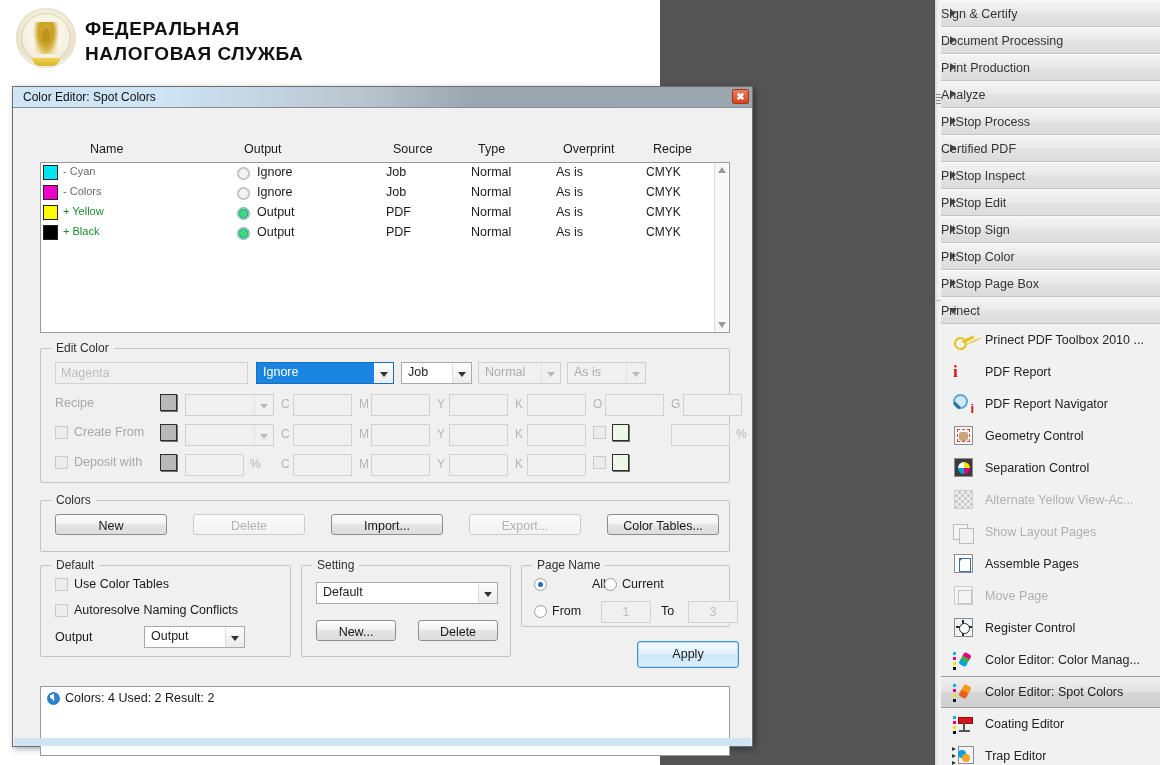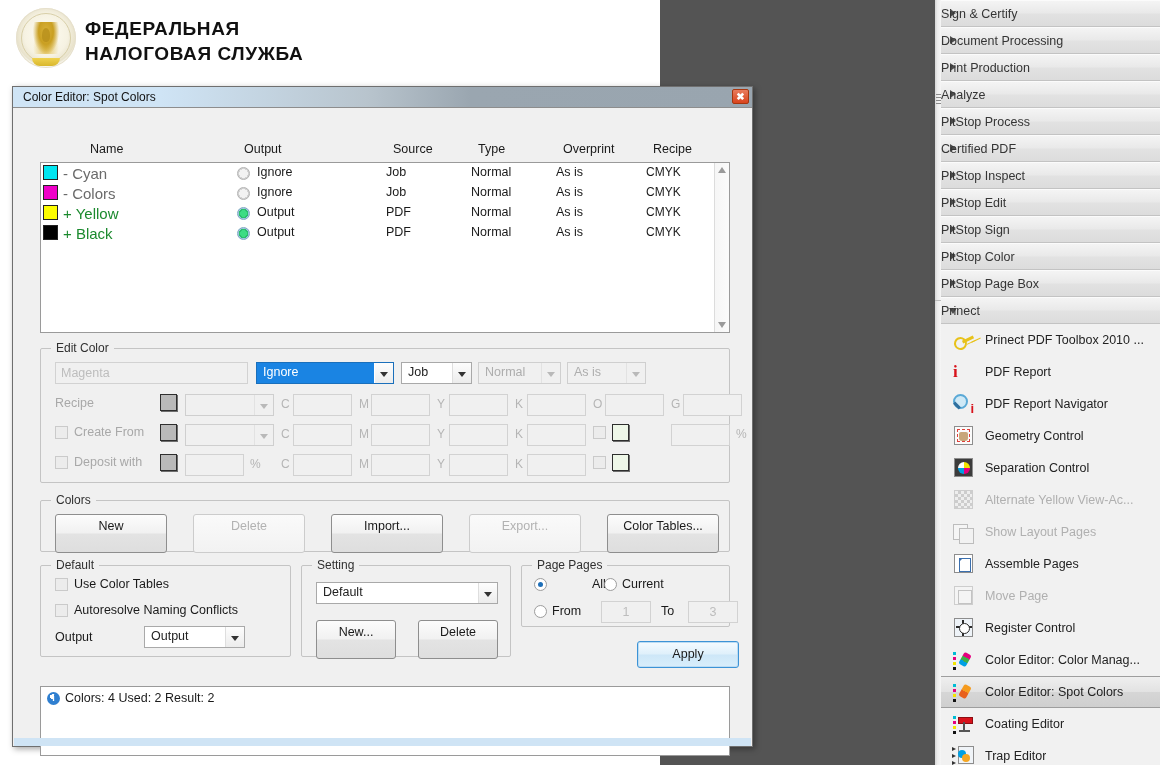--- a/index.html
+++ b/index.html
@@ -154,21 +154,21 @@
   
   #tbl-wrap{position:absolute;left:27px;top:31px;width:690px;height:194px;}
   #tbl-head{position:relative;height:23px;}
   #tbl-head span{position:absolute;top:3px;font-size:12.5px;color:#1a1a1a;}
   #tbl-box{
     position:absolute;left:0;top:23px;width:690px;height:171px;background:#fff;
     border:1px solid #9a9a9a;box-sizing:border-box;overflow:hidden;
   }
   .trow{position:relative;height:20px;}
   .trow .sw{position:absolute;left:2px;top:2px;width:15px;height:15px;border:1px solid #222;box-sizing:border-box;}
-  .trow .nm{position:absolute;left:22px;top:2px;font-size:15px;}
+  .trow .nm{position:absolute;left:22px;top:2px;font-size:11px;}
   .trow .out{position:absolute;left:196px;top:2px;font-size:12.5px;padding-left:20px;}
   .trow .radio{position:absolute;left:196px;top:4px;width:13px;height:13px;border-radius:50%;box-sizing:border-box;}
   .trow .radio.on{background:radial-gradient(circle,#3ddc84 0 42%,#2bbf6d 43% 60%,#9ec7dd 61% 100%);border:1px solid #7fa9c2;}
   .trow .radio.off{background:radial-gradient(circle,#f3f3f3 0 55%,#d3d3d3 56% 100%);border:1px solid #b3b3b3;}
   .trow .src{position:absolute;left:345px;top:2px;font-size:12.5px;}
   .trow .typ{position:absolute;left:430px;top:2px;font-size:12.5px;}
   .trow .ovp{position:absolute;left:515px;top:2px;font-size:12.5px;}
   .trow .rcp{position:absolute;left:605px;top:2px;font-size:12px;}
   .clr-pos{color:#1b8a2e;}
   .clr-neg{color:#6a6a6a;}
@@ -205,21 +205,21 @@
     content:"";position:absolute;left:5px;top:9px;
     border-left:4px solid transparent;border-right:4px solid transparent;border-top:5px solid #333;
   }
   .combo.dis{background:#f0f0f0;border-color:#cfcfcf;color:#adadad;}
   .combo.dis .arw{background:#f0f0f0;border-left-color:#e2e2e2;}
   .combo.dis .arw:after{border-top-color:#b9b9b9;}
   .combo.sel-blue{background:#1a84e3;color:#fff;border-color:#1a6fbb;}
   .combo.sel-blue .arw{background:linear-gradient(#fdfdfd,#ececec);border-left-color:#fff;}
 
   .btn{
-    position:absolute;box-sizing:border-box;height:39px;border:1px solid #8e8e8e;border-radius:3px;
+    position:absolute;box-sizing:border-box;height:21px;border:1px solid #8e8e8e;border-radius:3px;
     background:linear-gradient(#fcfcfc,#f1f1f1 48%,#e3e3e3 52%,#dedede);
     font-size:12.5px;color:#1a1a1a;text-align:center;line-height:23px;cursor:pointer;
   }
   .btn.dis{color:#b2b2b2;border-color:#cccccc;background:linear-gradient(#fafafa,#f2f2f2);}
   .btn.primary{
     border:1px solid #3c93d6;
     background:linear-gradient(#f4fbff,#dff0fb 48%,#cde7f8 52%,#d9eefb);
     box-shadow:0 0 0 1px #bcdcf3 inset;
   }
 
@@ -576,21 +576,21 @@
       <span class="legend">Setting</span>
       <div class="combo" style="left:14px;top:16px;width:182px;">
         <span>Default</span>
         <span class="arw"></span>
       </div>
       <div class="btn" style="left:14px;top:54px;width:80px;">New...</div>
       <div class="btn" style="left:116px;top:54px;width:80px;">Delete</div>
     </div>
 
     <div class="grp" style="left:508px;top:457px;width:209px;height:62px;">
-      <span class="legend">Page Pages</span>
+      <span class="legend">Page Name</span>
       <div class="radio2 on" style="left:12px;top:12px;"></div>
       <span class="lbl" style="left:30px;top:11px;margin-left:40px;">All</span>
       <div class="radio2" style="left:82px;top:12px;"></div>
       <span class="lbl" style="left:100px;top:11px;">Current</span>
       <div class="radio2" style="left:12px;top:39px;"></div>
       <span class="lbl" style="left:30px;top:38px;">From</span>
       <div class="txt dis" style="left:79px;top:35px;width:50px;text-align:center;padding:2px;">1</div>
       <span class="lbl" style="left:139px;top:38px;">To</span>
       <div class="txt dis" style="left:166px;top:35px;width:50px;text-align:center;padding:2px;">3</div>
     </div>

